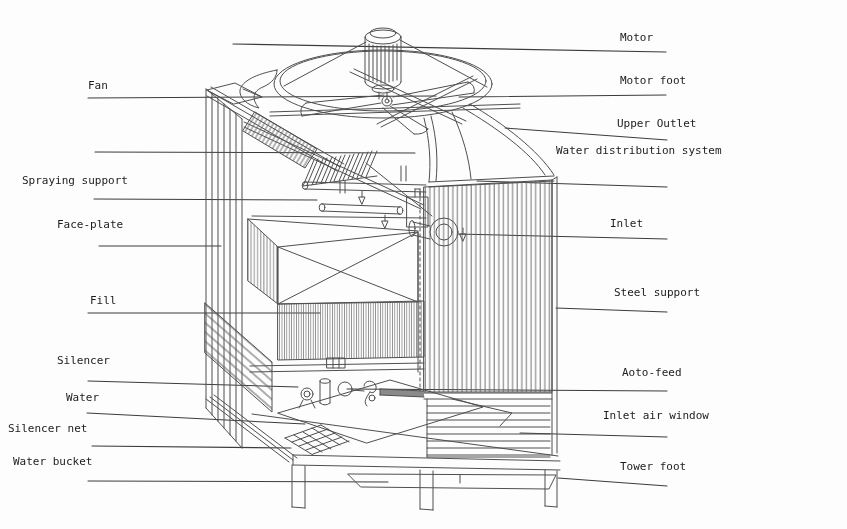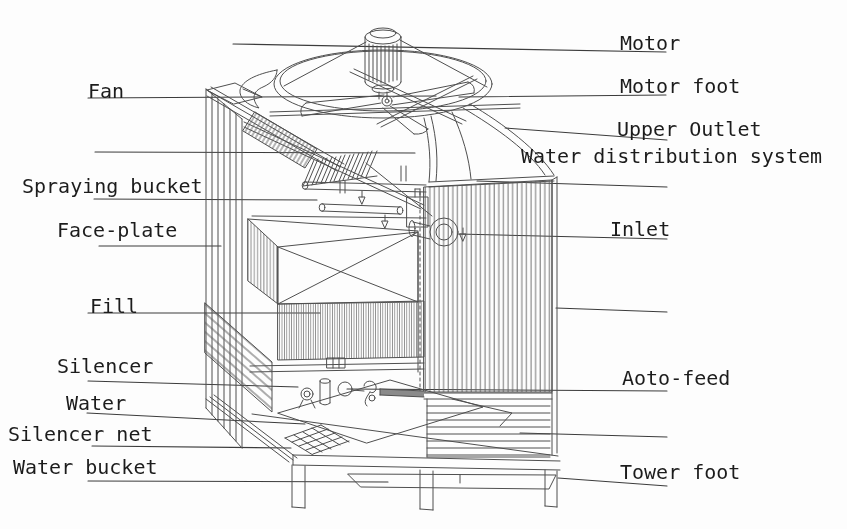--- a/index.html
+++ b/index.html
@@ -1,19 +1,19 @@
 <!DOCTYPE html>
 <html><head>
 <meta charset="utf-8">
 <style>
   html,body{margin:0;padding:0;background:#ffffff;}
   #stage{position:relative;width:847px;height:529px;background:#fdfdfd;overflow:hidden;
          font-family:"DejaVu Sans Mono",monospace;}
   #drawing{position:absolute;left:0;top:0;}
-  .lbl{position:absolute;font-size:20px;line-height:1.1;color:#1c1c1c;white-space:nowrap;
+  .lbl{position:absolute;font-size:11px;line-height:1.1;color:#1c1c1c;white-space:nowrap;
        font-family:"DejaVu Sans Mono",monospace;}
 </style>
 </head>
 <body>
 
 <div id="stage">
 
 <svg id="drawing" width="847" height="529" viewBox="0 0 847 529" fill="none" stroke="#4f4f4f" stroke-width="1" stroke-linecap="round">
   <defs>
     <pattern id="pv2" width="2.4" height="8" patternUnits="userSpaceOnUse">
@@ -192,28 +192,30 @@
     <path d="M420,470 V509 M433,471 V510 M420,509 L433,510"></path>
     <path d="M545,470 V506 M557,471 V507 M545,506 L557,507"></path>
   </g>
 
   <g>
     <path d="M348,474 L556,475 L549,489 L361,487 Z M460,475 V483"></path>
   </g>
 </svg>
 
   <div class="lbl" style="left:88px;top:80px">Fan</div>
-  <div class="lbl" style="left:22px;top:175px">Spraying bucket</div>
+  <div class="lbl" style="left:22px;top:175px">Spraying support</div>
   <div class="lbl" style="left:57px;top:219px">Face-plate</div>
   <div class="lbl" style="left:90px;top:295px">Fill</div>
   <div class="lbl" style="left:57px;top:355px">Silencer</div>
   <div class="lbl" style="left:66px;top:392px">Water</div>
   <div class="lbl" style="left:8px;top:423px">Silencer net</div>
   <div class="lbl" style="left:13px;top:456px">Water bucket</div>
 
   <div class="lbl" style="left:620px;top:32px">Motor</div>
   <div class="lbl" style="left:620px;top:75px">Motor foot</div>
   <div class="lbl" style="left:617px;top:118px">Upper Outlet</div>
-  <div class="lbl" style="left:521px;top:145px">Water distribution system</div>
+  <div class="lbl" style="left:556px;top:145px">Water distribution system</div>
   <div class="lbl" style="left:610px;top:218px">Inlet</div>
+  <div class="lbl" style="left:614px;top:287px">Steel support</div>
   <div class="lbl" style="left:622px;top:367px">Aoto-feed</div>
+  <div class="lbl" style="left:603px;top:410px">Inlet air window</div>
   <div class="lbl" style="left:620px;top:461px">Tower foot</div>
 </div>
 
 </body></html>

